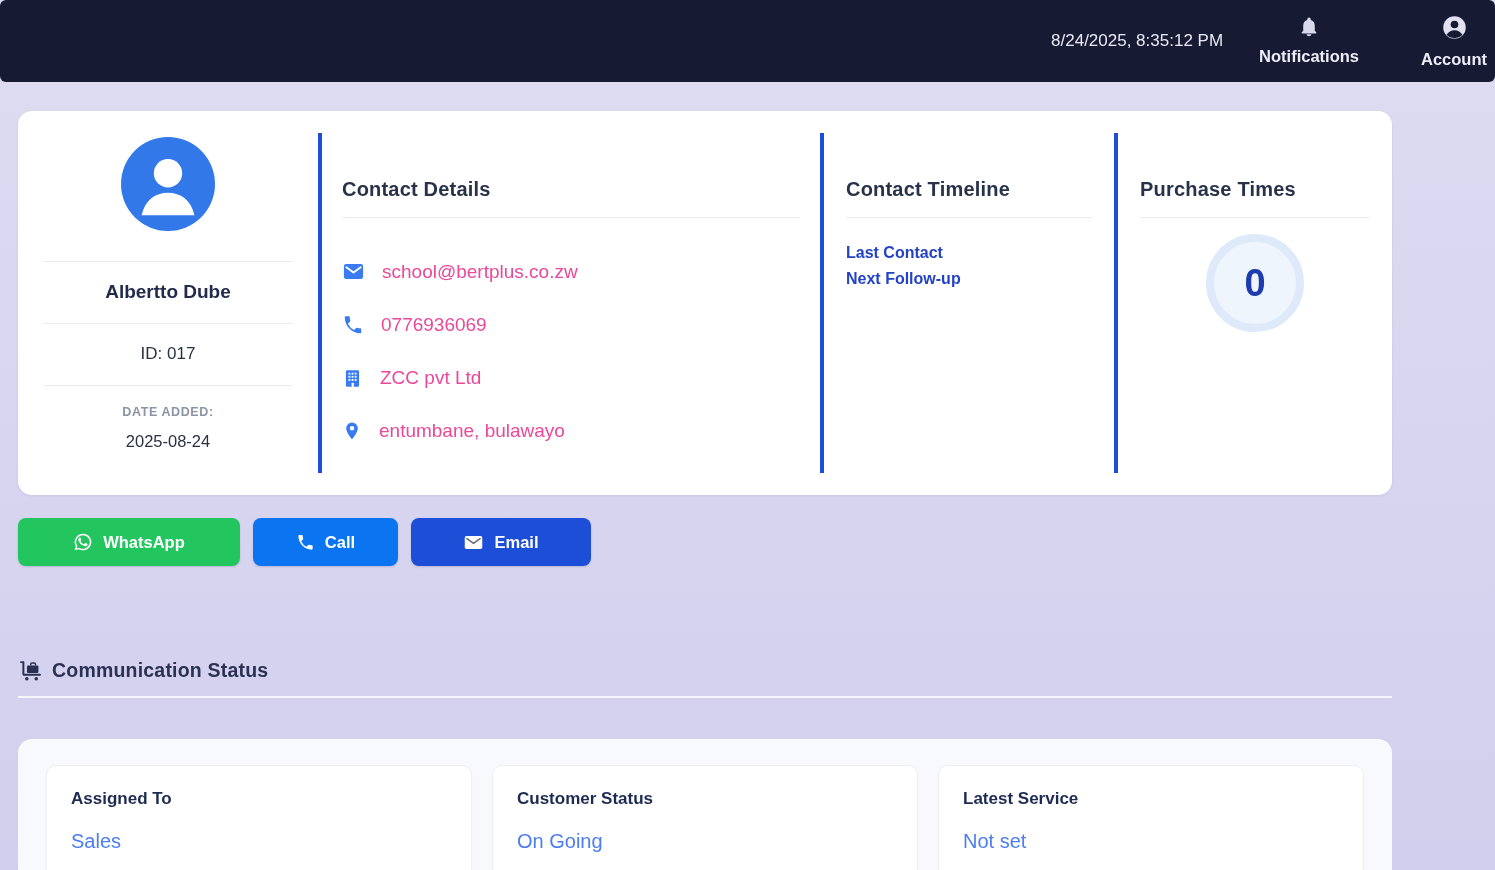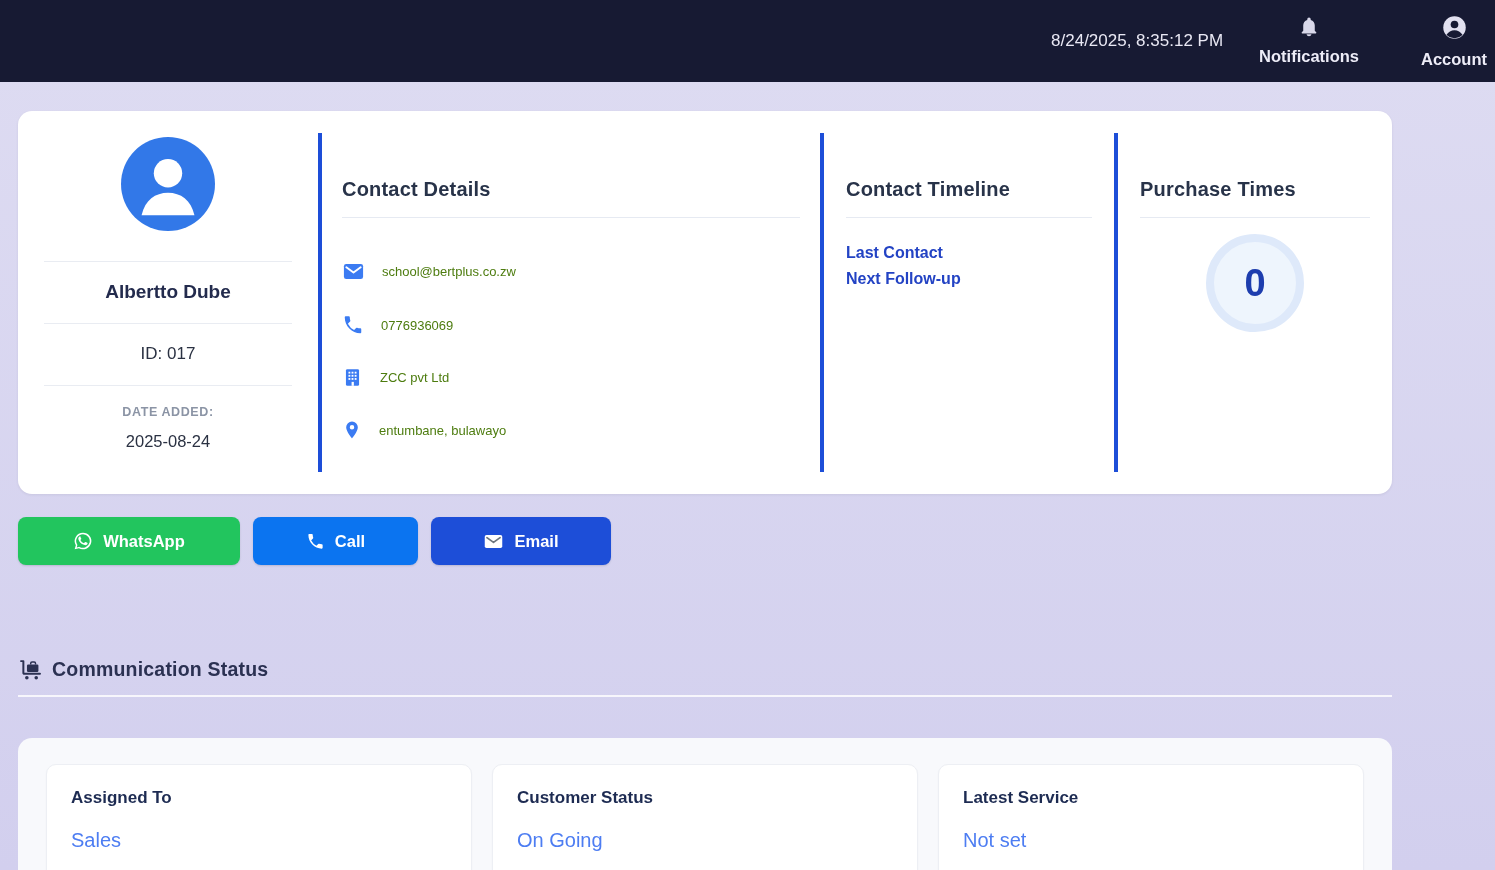--- a/index.html
+++ b/index.html
@@ -7,20 +7,21 @@
   body {
     font-family:"Liberation Sans", sans-serif;
     background:linear-gradient(180deg,#dedcf2 0%,#d2cfee 100%);
     color:#2a3142;
   }
   
   .navbar {
     height:82px; background:#171a33;
     display:flex; align-items:center; justify-content:flex-end;
     padding-right:8px;
+    border-radius:6px;
   }
   .nav-datetime { color:#e9e8f4; font-size:17px; margin-right:36px; }
   .nav-item {
     display:flex; align-items:center; gap:9px; cursor:pointer;
     color:#edecf7; font-size:16.5px; font-weight:600;flex-direction:column;
   }
   .nav-item.notifications { margin-right:62px; }
   .nav-item svg { display:block; }
   
   .content { margin-left:18px; width:1374px; }
@@ -40,41 +41,41 @@
   .date-label { margin-top:19px; font-size:12.5px; font-weight:700; letter-spacing:.6px; color:#8b94a5; }
   .date-value { margin-top:13px; font-size:16.5px; color:#2a3142; }
   .col-details { width:502px; padding:0 20px; }
   .col-timeline { width:294px; padding:0 22px; }
   .col-purchase { flex:1; padding:0 22px; }
   .section-title { margin-top:45px; font-size:20px; font-weight:600; color:#283349; letter-spacing:.2px; }
   .section-divider { margin-top:16px; border-top:1px solid #e6eaf2; }
   .contact-rows { margin-top:42px; }
   .contact-row { display:flex; align-items:center; gap:17px; margin-bottom:31px; }
   .contact-row svg { display:block; color:#3b7bf2; }
-  .contact-row .row-text { font-size:13px; color:#4d7c0f; }
+  .contact-row .row-text { font-size:19px; color:#ec4899; }
   .timeline-link { display:block; margin-top:8px; font-size:16px; font-weight:700; color:#2343c4; text-decoration:none; cursor:pointer; }
   .timeline-link.first { margin-top:26px; }
   .purchase-circle {
     margin:16px auto 0; width:98px; height:98px; border-radius:50%;
     background:#eef5fd; border:8px solid #dee9fa;
     display:flex; align-items:center; justify-content:center;
     font-size:38px; font-weight:600; color:#1d3dae;
   }
   
   .actions { margin-top:23px; display:flex; gap:13px; }
   .btn {
     height:48px; border:none; border-radius:8px; cursor:pointer;
     display:flex; align-items:center; justify-content:center; gap:10px;
     color:#ffffff; font-size:16.5px; font-weight:700;
     font-family:"Liberation Sans", sans-serif;
     box-shadow:0 1px 2px rgba(25,26,49,0.15);
   }
   .btn svg { display:block; }
   .btn-whatsapp { width:222px; background:#22c55e; }
-  .btn-call { width:165px; background:#0b74f0; }
+  .btn-call { width:145px; background:#0b74f0; }
   .btn-email { width:180px; background:#1d4ed8; }
   
   .comm-header { margin-top:92px; display:flex; align-items:center; gap:9px;
     font-size:19.5px; font-weight:600; color:#2b3152; letter-spacing:.2px; }
   .comm-header svg { display:block; color:#2b3152; }
   .comm-divider { margin-top:13px; border-top:2px solid rgba(255,255,255,0.8); }
   .comm-container {
     margin-top:41px; background:#f8f9fc; border-radius:14px;
     padding:26px 28px; display:grid; grid-template-columns:repeat(3,1fr); gap:20px;
     min-height:170px;

